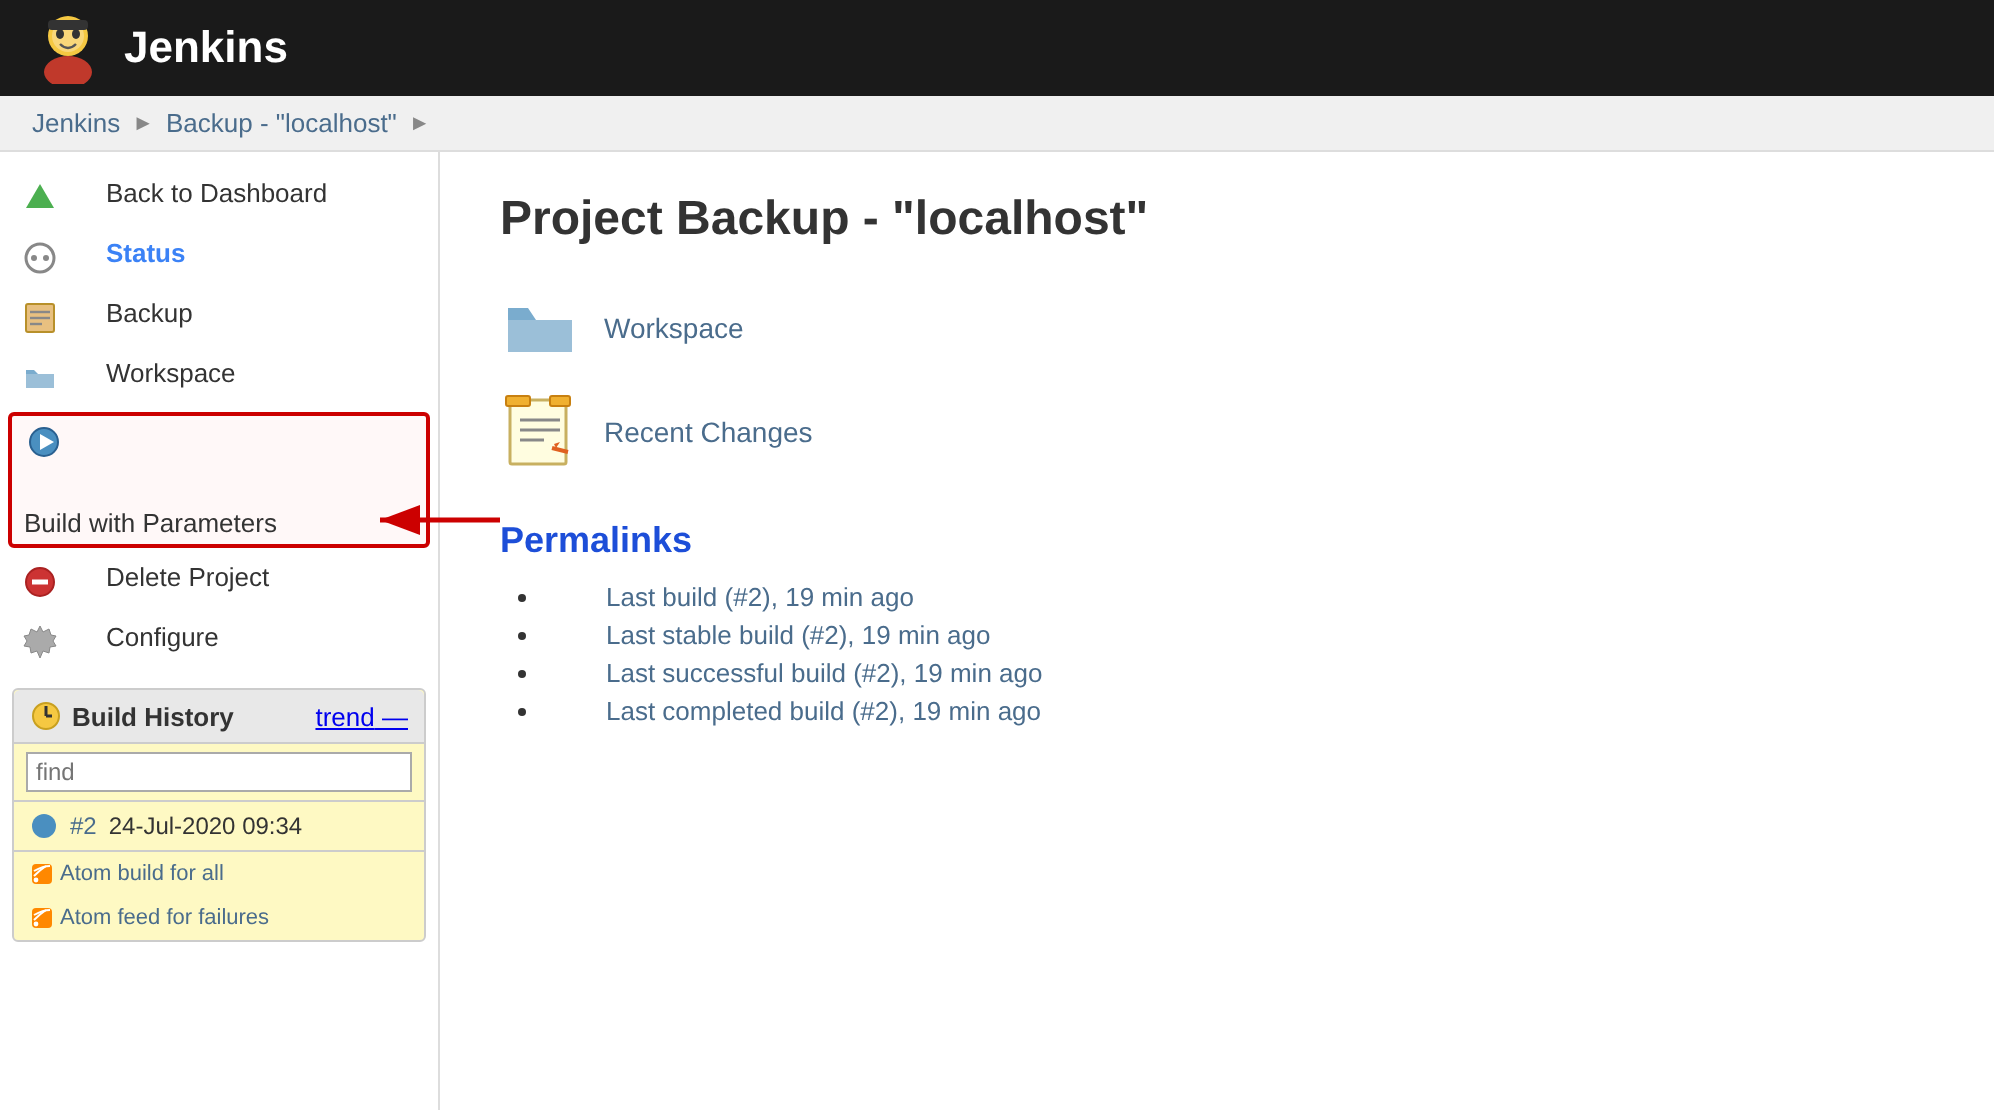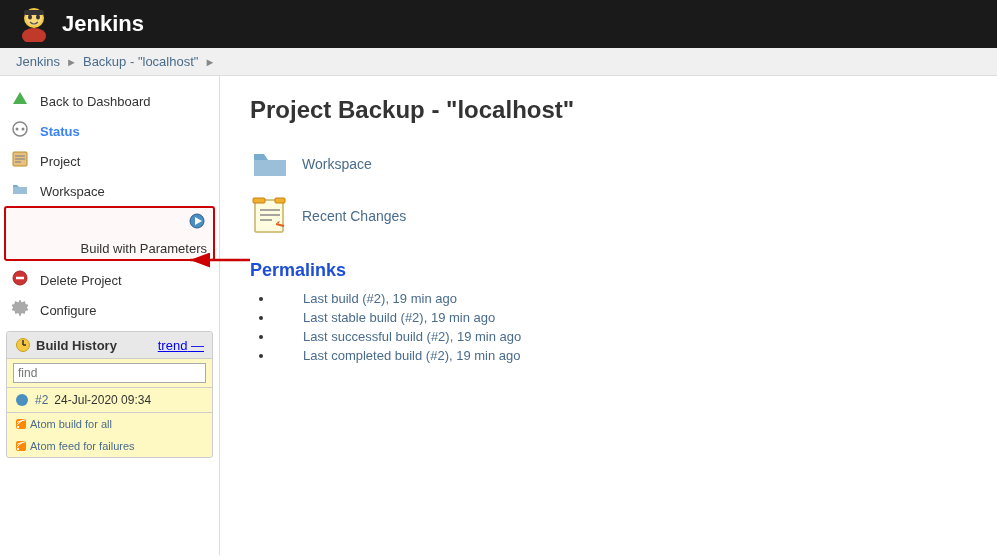--- a/index.html
+++ b/index.html
@@ -51,23 +51,23 @@
     #sidebar {
       width: 220px;
       min-width: 220px;
       border-right: 1px solid #ddd;
       padding: 8px 0;
       overflow-y: auto;
       background: #fff;
     }
     .sidebar-item {
       display: flex;
-      align-items: flex-end;
+      align-items: flex-start;
       padding: 5px 10px;
-      gap: 10px;
+      gap: 23px;
       cursor: pointer;
       color: #333;
       text-decoration: none;
     }
     .sidebar-item.highlighted {
       border: 2px solid #cc0000;
       background: #fff8f8;
       border-radius: 3px;
       margin: 2px 4px;
       padding: 3px 6px;
@@ -251,21 +251,21 @@
 
     <a class="sidebar-item" href="#">
       <span class="icon">
         <svg width="18" height="18" viewBox="0 0 18 18">
             <rect x="2" y="2" width="14" height="14" rx="1" fill="#e8c080" stroke="#b8902a" stroke-width="1"></rect>
             <line x1="4" y1="6" x2="14" y2="6" stroke="#888" stroke-width="1.2"></line>
             <line x1="4" y1="9" x2="14" y2="9" stroke="#888" stroke-width="1.2"></line>
             <line x1="4" y1="12" x2="10" y2="12" stroke="#888" stroke-width="1.2"></line>
           </svg>
       </span>
-      <span class="label">Project</span>
+      <span class="label">Backup</span>
     </a>
 
     <a class="sidebar-item" href="#">
       <span class="icon">
         <svg width="18" height="18" viewBox="0 0 18 18">
             <path d="M2,5 L2,14 L16,14 L16,7 L8,7 L6,5 Z" fill="#7aacce"></path>
             <rect x="2" y="7" width="14" height="7" rx="0" fill="#9bbfd8"></rect>
           </svg>
       </span>
       <span class="label">Workspace</span>

